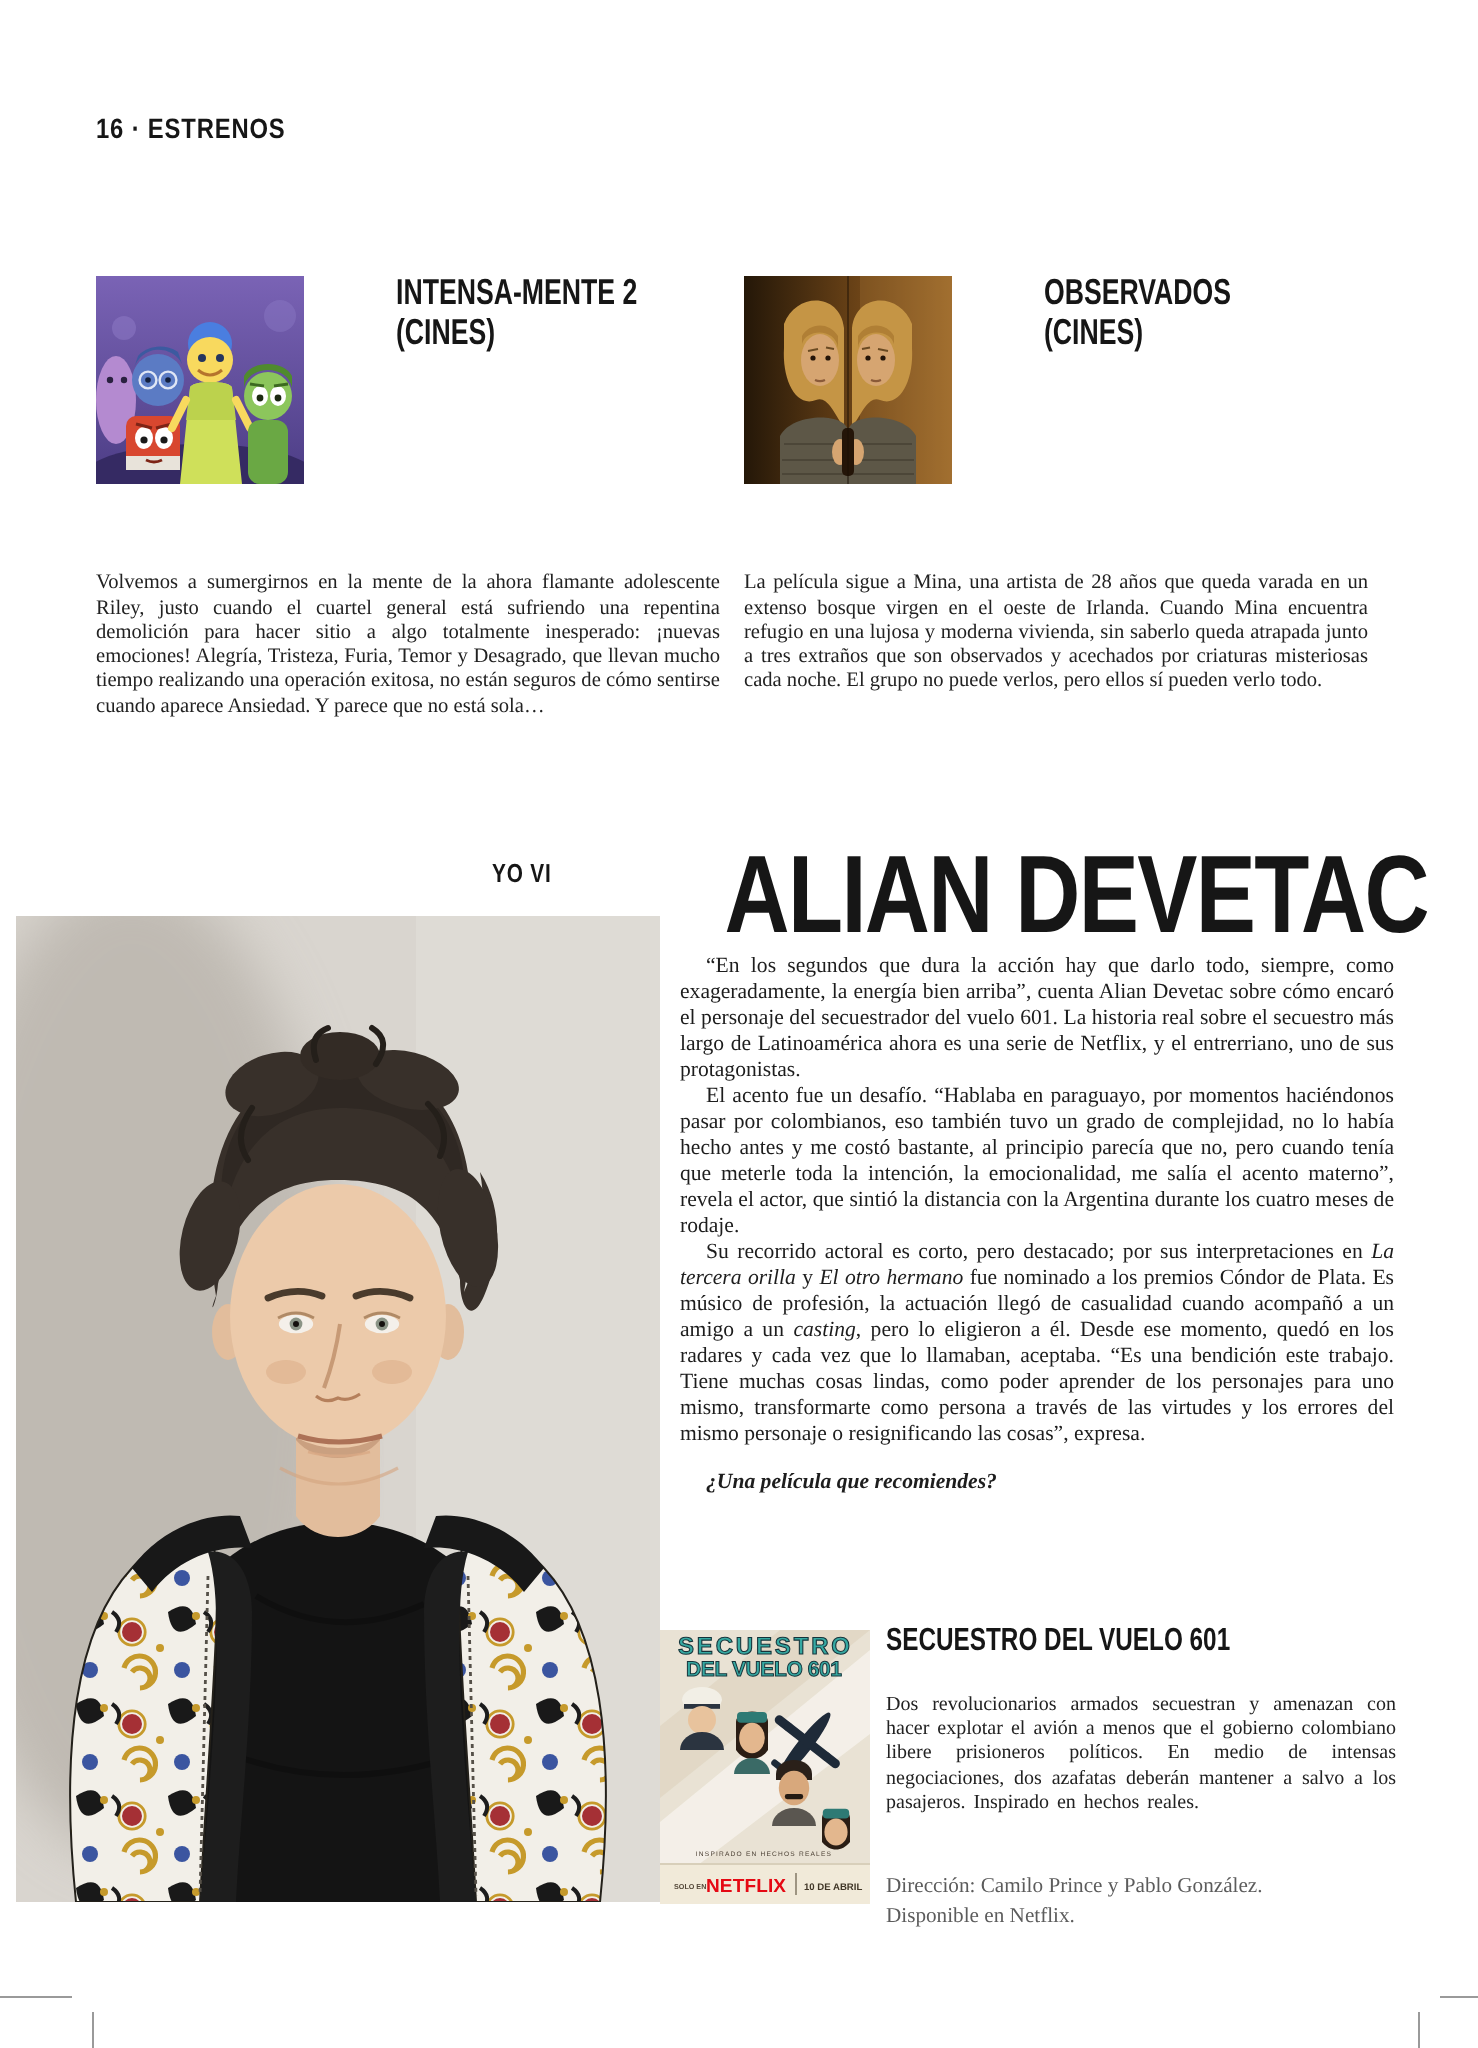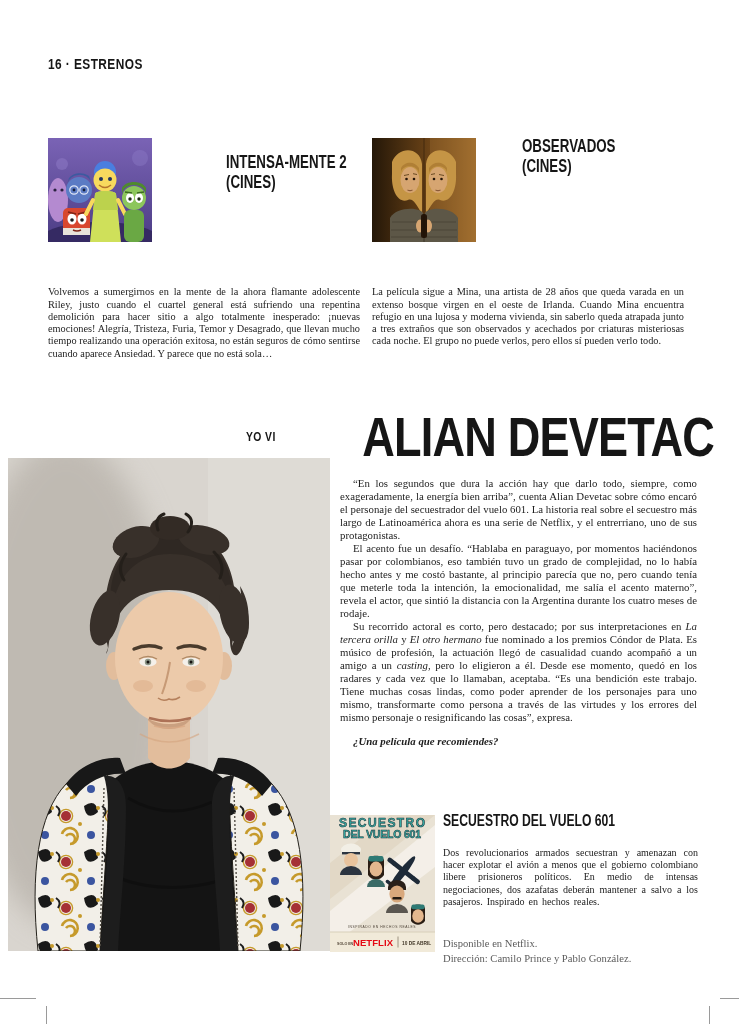--- a/index.html
+++ b/index.html
@@ -17,21 +17,21 @@
            transform:scaleX(.85); transform-origin:left top; }
   
   .thumb { width:104px; height:104px; display:block; }
   .rel-title { font-size:18px; line-height:20px; transform:scaleX(.74);
                transform-origin:left top; }
   .rel-body { width:312px; font-size:10.3px; line-height:12.3px;
               text-align:justify; color:#222; }
   
   .kicker { left:246px; top:429px; font-size:13px; transform:scaleX(.8);
             transform-origin:left top; letter-spacing:.5px; }
-  .big-title-wrap { right:42px; top:412px; text-align:right; }
+  .big-title-wrap { right:42px; top:422px; text-align:right; }
   .big-title { display:inline-block; font-size:55px; line-height:50px;
                letter-spacing:-1px; transform:scaleX(.82);
                transform-origin:right bottom; }
   .feature-body { left:340px; top:461px; width:357px; font-size:10.8px;
                   line-height:13px; text-align:justify; color:#1d1d1d;margin-top:16px; }
   .feature-body p { margin:0; text-indent:13px; }
   .qa { margin-top:11px; }
   .qa-q { font-weight:700; font-style:italic; margin:0; }
   .qa-a { margin:0; }
   
@@ -99,21 +99,21 @@
       <circle cx="86" cy="60" r="12" fill="#8cc65c"></circle>
       <path d="M74,56 C76,44 96,44 98,56 L98,50 C94,42 78,42 74,50 Z" fill="#4f8a2e"></path>
       <ellipse cx="82" cy="60" rx="4" ry="5" fill="#ffffff"></ellipse>
       <ellipse cx="91" cy="60" rx="4" ry="5" fill="#ffffff"></ellipse>
       <circle cx="82" cy="61" r="1.7" fill="#1c2a12"></circle>
         <circle cx="91" cy="61" r="1.7" fill="#1c2a12"></circle>
       <path d="M77,54 l7,1 M96,54 l-7,1" stroke="#3c6a20" stroke-width="1.4"></path>
       <rect x="76" y="72" width="20" height="32" rx="6" fill="#6aa844"></rect>
     </svg>
   </div>
-  <div class="abs" style="left:198px; top:152px;margin-left:28px;">
+  <div class="abs" style="left:198px; top:136px;">
     <div class="cond rel-title">INTENSA-MENTE 2</div>
     <div class="cond rel-title">(CINES)</div>
   </div>
   <p class="abs rel-body" style="left:48px; top:276px;">Volvemos a sumergirnos en la mente de la ahora flamante adolescente Riley, justo cuando el cuartel general está sufriendo una repentina demolición para hacer sitio a algo totalmente inesperado: ¡nuevas emociones! Alegría, Tristeza, Furia, Temor y Desagrado, que llevan mucho tiempo realizando una operación exitosa, no están seguros de cómo sentirse cuando aparece Ansiedad. Y parece que no está sola…</p>
 
   <div class="abs" style="left:372px; top:138px;">
     <svg class="thumb" viewBox="0 0 104 104">
       <defs>
         <linearGradient id="wbg" x1="0" y1="0" x2="1" y2="0">
           <stop offset="0" stop-color="#241708"></stop>
@@ -287,22 +287,22 @@
       <text x="7" y="129.5" font-family="Liberation Sans, sans-serif" font-size="3.6" font-weight="bold" fill="#55493a">SOLO EN</text>
       <text x="23" y="131" font-family="Liberation Sans, sans-serif" font-size="9.5" font-weight="bold" fill="#E50914" textLength="40" lengthAdjust="spellingAndGlyphs">NETFLIX</text>
       <line x1="68" y1="121.5" x2="68" y2="132.5" stroke="#8a7f6c" stroke-width=".8"></line>
       <text x="72" y="129.8" font-family="Liberation Sans, sans-serif" font-size="4.8" font-weight="bold" fill="#403627">10 DE ABRIL</text>
     </svg>
   </div>
 
   <div class="abs cond series-title">SECUESTRO DEL VUELO 601</div>
   <p class="abs series-body">Dos revolucionarios armados secuestran y amenazan con hacer explotar el avión a menos que el gobierno colombiano libere prisioneros políticos. En medio de intensas negociaciones, dos azafatas deberán mantener a salvo a los pasajeros. Inspirado en hechos reales.</p>
   <div class="abs credits">
+    <p>Dirección: Camilo Prince y Pablo González.</p>
     <p>Disponible en Netflix.</p>
-    <p>Dirección: Camilo Prince y Pablo González.</p>
   </div>
 
   <div class="abs mark" style="left:0; top:998px; width:36px; height:1px;"></div>
   <div class="abs mark" style="left:46px; top:1006px; width:1px; height:18px;"></div>
   <div class="abs mark" style="right:0; top:998px; width:36px; height:1px;"></div>
   <div class="abs mark" style="right:46px; top:1006px; width:1px; height:18px;"></div>
 
 </div>
 
 </body></html>

